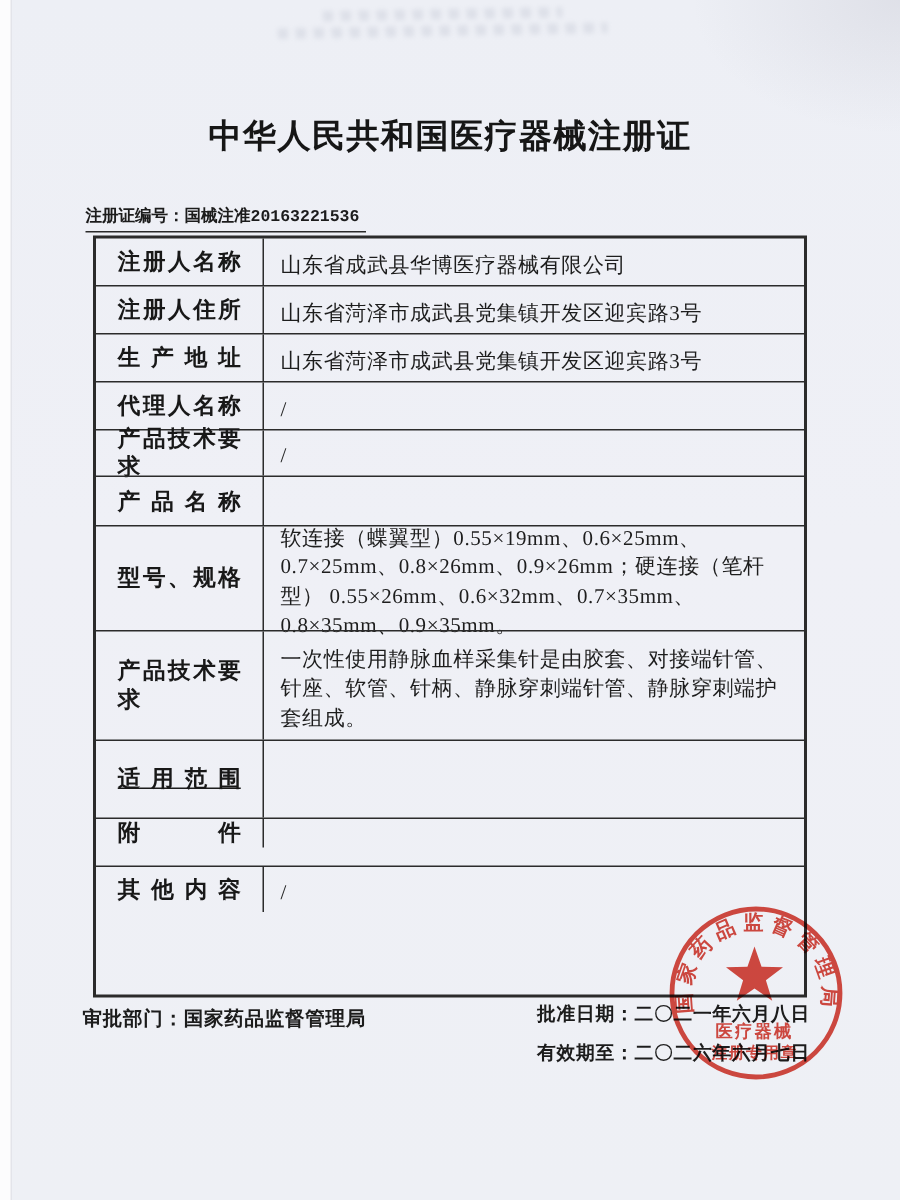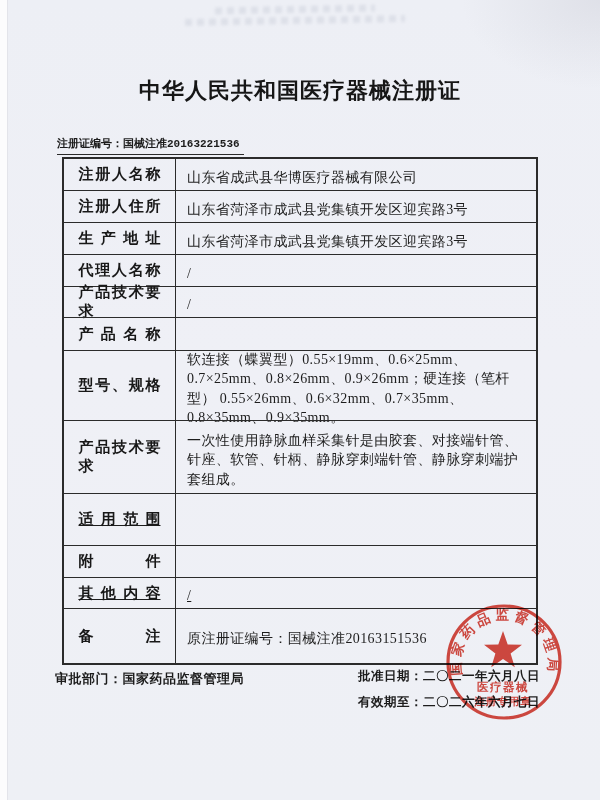--- a/index.html
+++ b/index.html
@@ -25,21 +25,21 @@
     font-size:11px;border-bottom:1.3px solid #2a2a2a;padding:0 4px 3px 0;
   }
   .tbl{
     position:absolute;left:62px;top:157px;width:476px;height:508px;
     border:2px solid #2b2b2b;box-sizing:border-box;display:flex;flex-direction:column;
   }
   .row{display:flex;flex:none;box-sizing:border-box;}
   .row + .row{border-top:1.5px solid #2b2b2b;}
   .r1{height:31px;} .r2{height:32px;} .r3{height:32px;} .r4{height:32px;}
   .r5{height:31px;} .r6{height:33px;} .r7{height:70px;} .r8{height:73px;}
-  .r9{height:52px;text-decoration:underline;} .r10{height:32px;} .r11{height:31px;text-decoration:underline;} .r12{flex:1;}
+  .r9{height:52px;text-decoration:underline;} .r10{height:32px;flex-direction:column;} .r11{height:31px;} .r12{flex:1;}
   .cell{box-sizing:border-box;display:flex;align-items:center;}
   .lab{
     width:112px;flex:none;border-right:1.5px solid #2b2b2b;justify-content:center;
     font-family:"Liberation Sans",sans-serif;font-weight:bold;font-size:15px;color:#181818;
   }
   .lab span{display:inline-block;width:82px;text-align:justify;text-align-last:justify;}
   .val{
     flex:1;padding:9px 8px 3px 11px;font-size:14px;letter-spacing:.4px;
     line-height:1.38;color:#1d1d1d;
   }
@@ -143,28 +143,20 @@
         </div>
     </div>
     <div class="row r11">
       <div class="cell lab">
           <span>其他内容</span>
         </div>
       <div class="cell val">
           <span>/</span>
         </div>
     </div>
-    <div class="row r12">
-      <div class="cell lab">
-          <span>备注</span>
-        </div>
-      <div class="cell val">
-          <span>原注册证编号：国械注准20163151536</span>
-        </div>
-    </div>
   </div>
 
   <div class="footer-left"><span>审批部门：</span><span>国家药品监督管理局</span></div>
 
   <div class="date-line date1"><span>批准日期：</span><span>二〇二一年六月八日</span></div>
 
   <div class="date-line date2"><span>有效期至：</span><span>二〇二六年六月七日</span></div>
 
   <svg class="seal-svg" viewBox="0 0 600 800" aria-hidden="true">
     <g fill="none" stroke="#d6372c">

